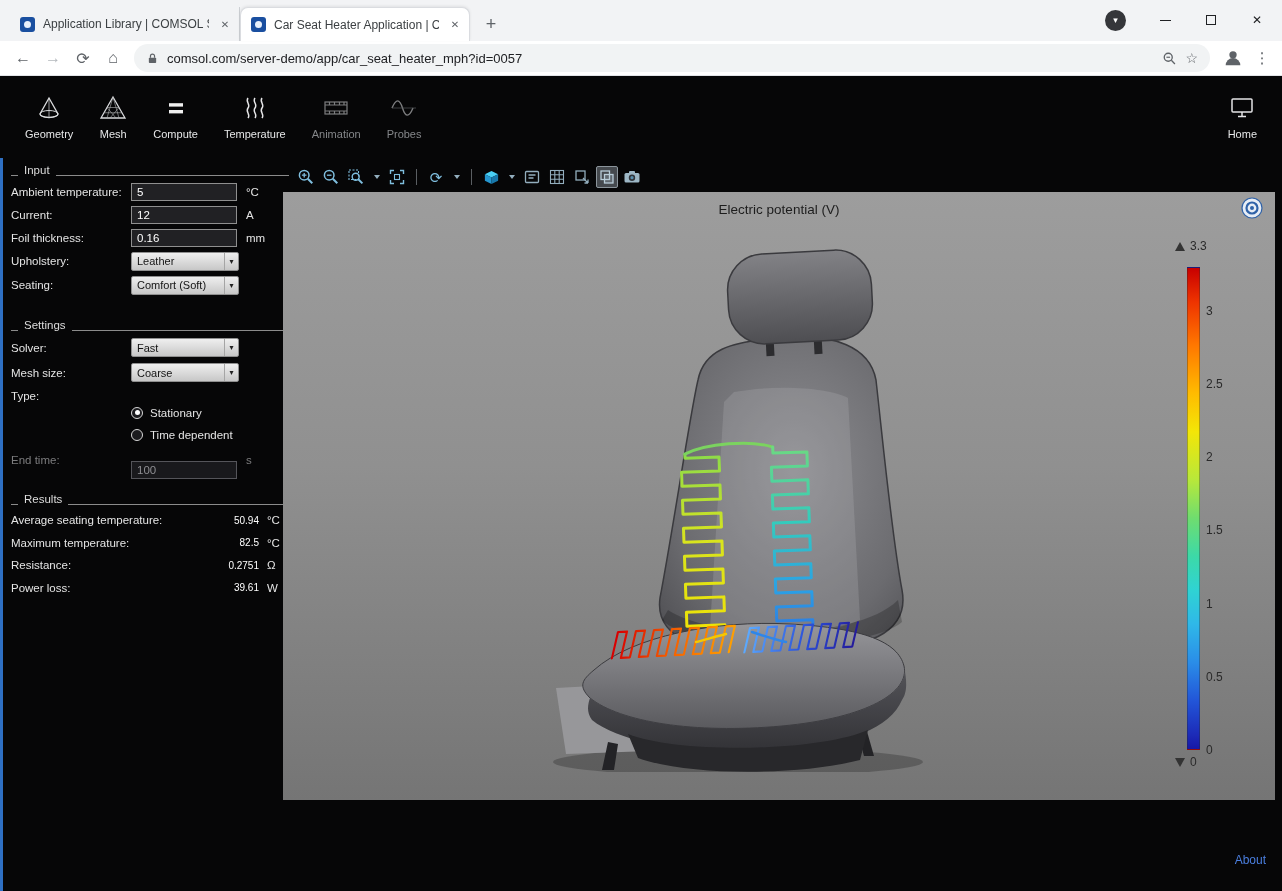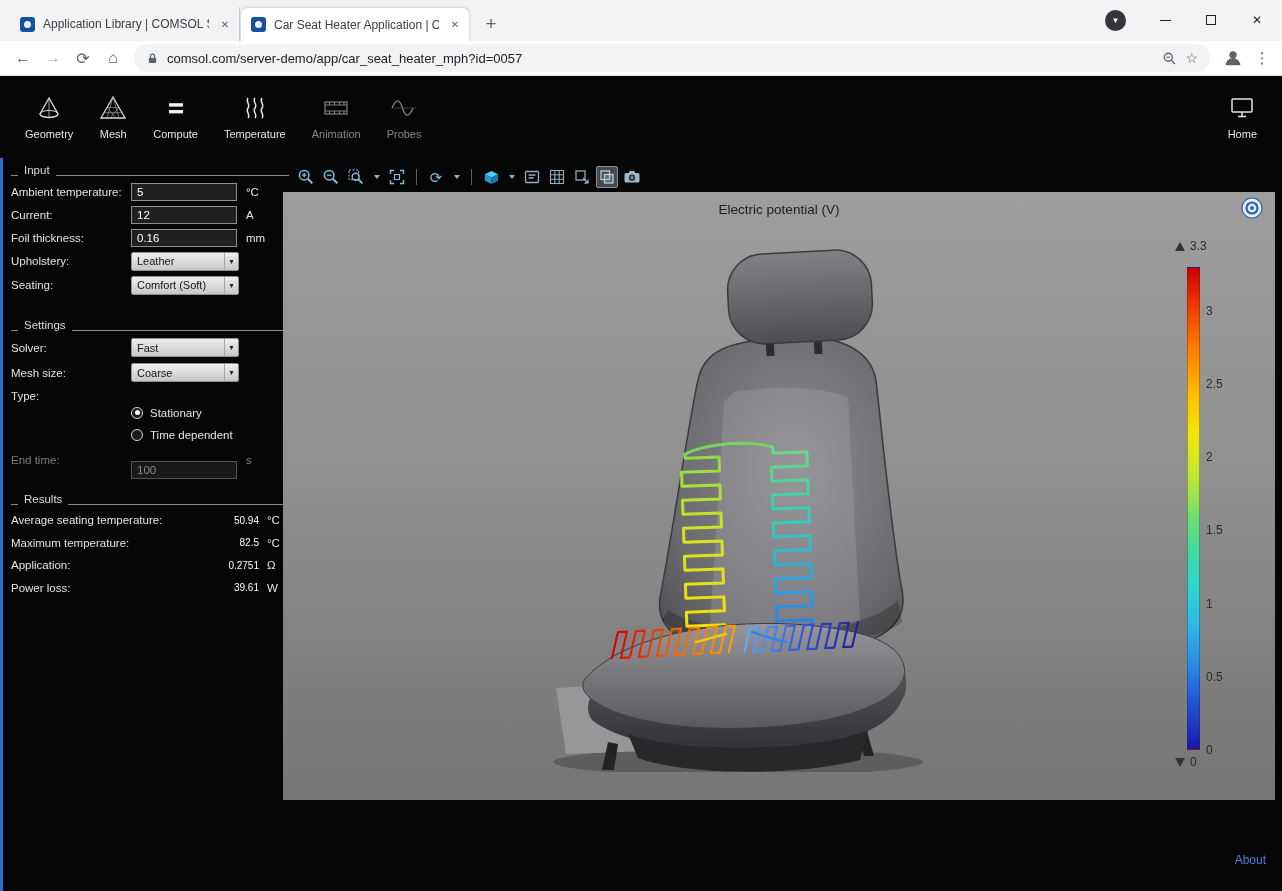--- a/index.html
+++ b/index.html
@@ -325,21 +325,21 @@
       <span class="rlabel">Average seating temperature:</span>
       <span class="rvalue">50.94</span>
       <span class="runit">°C</span>
     </div>
     <div class="rrow">
       <span class="rlabel">Maximum temperature:</span>
       <span class="rvalue">82.5</span>
       <span class="runit">°C</span>
     </div>
     <div class="rrow">
-      <span class="rlabel">Application:</span>
+      <span class="rlabel">Resistance:</span>
       <span class="rvalue">0.2751</span>
       <span class="runit">Ω</span>
     </div>
     <div class="rrow">
       <span class="rlabel">Power loss:</span>
       <span class="rvalue">39.61</span>
       <span class="runit">W</span>
     </div>
   </div>
 

